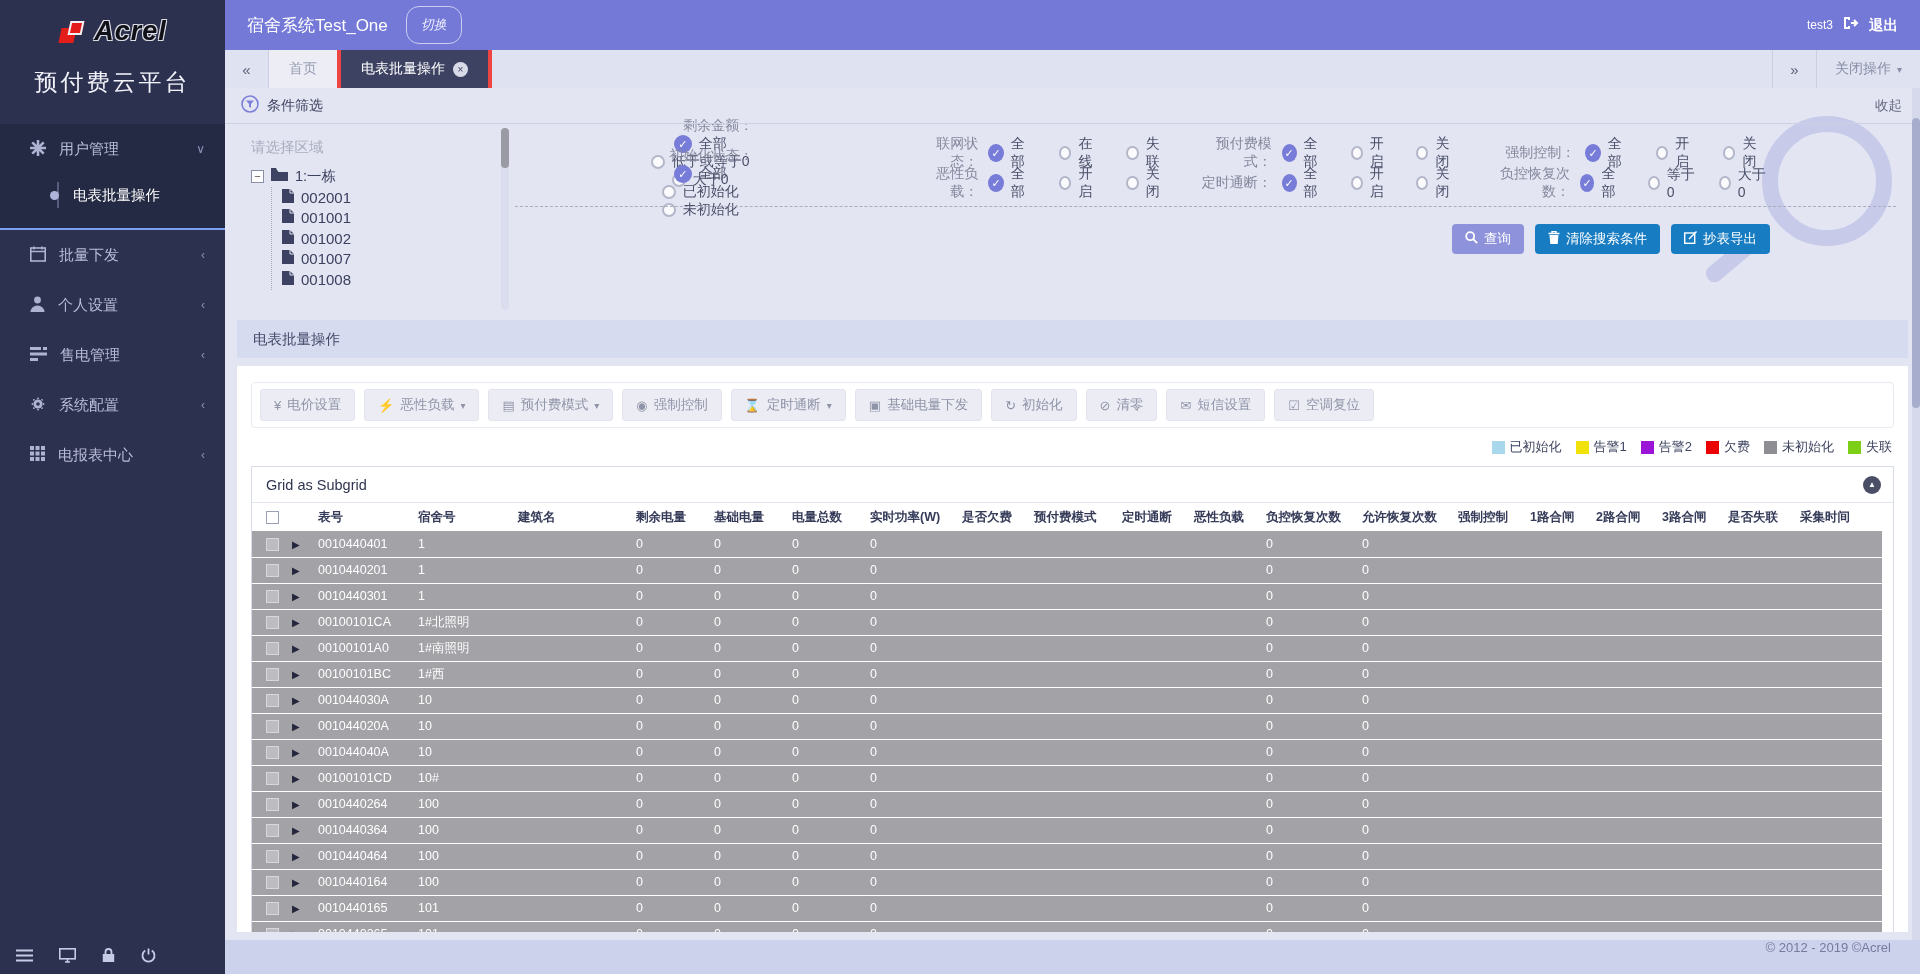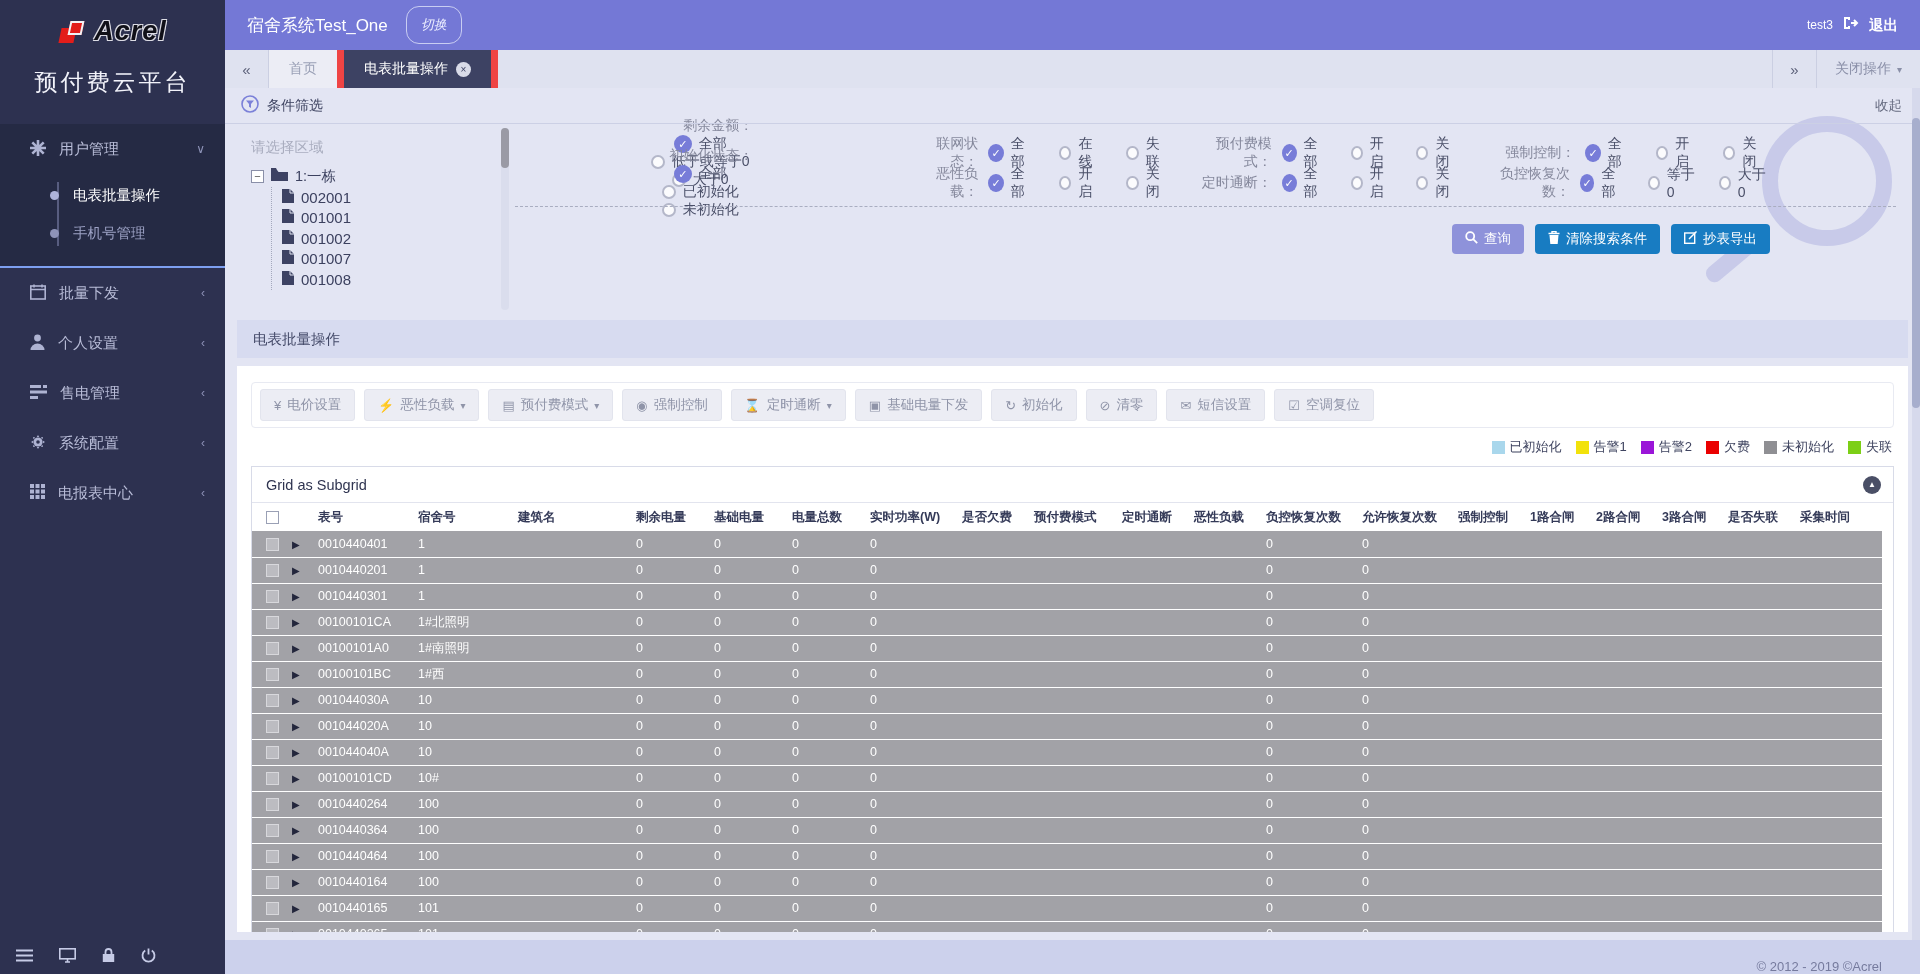--- a/index.html
+++ b/index.html
@@ -33,21 +33,21 @@
   .topbar { position:absolute; left:225px; top:0; right:0; height:50px; background:#7478d6; display:flex; align-items:center; z-index:4; }
   .topbar-title { color:#ffffff; font-size:17px; margin-left:22px; }
   .switch-btn { margin-left:18px; color:#eef0ff; font-size:13px; border:1px solid #c9cdf2; border-radius:13px; padding:9px 14px; cursor:pointer; background:transparent;font-style:italic; }
   .topbar-right { margin-left:auto; display:flex; align-items:center; gap:10px; margin-right:22px; color:#fff; }
   .topbar-user { font-size:12px; }
   .logout-label { font-size:14.5px; font-weight:bold; cursor:pointer; }
 
   
   .tabbar { position:absolute; left:225px; top:50px; right:0; height:38px; background:#dfe2f0; display:flex; align-items:stretch; z-index:4; }
   .tab-scroll { width:44px; display:flex; align-items:center; justify-content:center; color:#5a5f78; font-size:15px; border-right:1px solid #cbcfe2; cursor:pointer; }
-  .tab { display:flex; align-items:center; padding:0 20px; font-size:14px; color:#9aa0b6; background:#ecedf5; border-right:7px solid #ef4444; cursor:pointer; }
+  .tab { display:flex; align-items:center; padding:0 20px; font-size:14px; color:#9aa0b6; background:#ecedf5; border-right:4px solid #ef4444; cursor:pointer; }
   .tab.active { background:#3d4263; color:#ffffff; gap:8px; }
   .tab-close { width:15px; height:15px; border-radius:50%; background:#d9dbe8; color:#3d4263; font-size:10px; line-height:15px; text-align:center; cursor:pointer; }
   .tabbar-right { margin-left:auto; display:flex; align-items:stretch; }
   .close-ops { display:flex; align-items:center; gap:6px; padding:0 18px; color:#8a8fa8; font-size:14px; border-left:1px solid #cbcfe2; cursor:pointer; }
 
   
   .content { position:absolute; left:225px; top:88px; right:0; bottom:34px; background:#e3e5f3; overflow:hidden; }
   .watermark { position:absolute; right:28px; top:28px; width:130px; height:130px; border:16px solid rgba(128,134,210,.28); border-radius:50%; pointer-events:none; z-index:0; }
   .watermark-handle { position:absolute; right:150px; top:160px; width:70px; height:17px; background:rgba(128,134,210,.28); transform:rotate(140deg); border-radius:8px; pointer-events:none; z-index:0; }
 
@@ -104,21 +104,21 @@
   table.grid th { height:28px; text-align:left; font-size:12.5px; color:#343a58; padding-left:4px; white-space:nowrap; overflow:hidden; }
   table.grid td { height:26px; font-size:12.5px; color:#ffffff; padding-left:4px; white-space:nowrap; overflow:hidden; }
   tr.data-row { background:#a2a2a7; border-bottom:1px solid rgba(255,255,255,.35); }
   .cb { display:inline-block; width:13px; height:13px; border:1px solid #9aa0b5; background:#fff; vertical-align:middle; cursor:pointer; }
   tr.data-row .cb { background:#bcbcc1; border-color:#d8d8dc; }
   .row-arrow { color:#23263c; font-size:10px; cursor:pointer; }
 
   
   .footer { position:absolute; left:0; right:0; bottom:0; height:34px; z-index:6; display:flex; }
   .footer-left { width:225px; height:34px; background:#2d3150; display:flex; align-items:center; gap:26px; padding-left:16px; }
-  .footer-right { flex:1; background:#ccd1ec; display:flex; align-items:flex-end; justify-content:flex-end; padding-right:38px; color:#767b9e; font-size:13px; }
+  .footer-right { flex:1; background:#ccd1ec; display:flex; align-items:flex-start; justify-content:flex-end; padding-right:29px; color:#767b9e; font-size:13px; }
 
   .page-scrollbar { position:absolute; right:0; top:88px; bottom:34px; width:8px; background:#d6d9ec; z-index:7; }
   .page-scrollthumb { position:absolute; right:0; top:30px; width:8px; height:290px; background:#a7aecd; border-radius:4px; }
 </style>
 </head>
 <body>
 
 <div class="app">
 
   <div class="sidebar">
@@ -138,24 +138,20 @@
             <span><svg width="16" height="16" viewBox="0 0 16 16">
                 <path d="M8 0 v16 M0 8 h16 M2.3 2.3 l11.4 11.4 M13.7 2.3 L2.3 13.7" stroke="#aeb3d2" stroke-width="2.6"></path>
               </svg></span>
             <span>用户管理</span>
             <span class="menu-chevron">∨</span>
           </div>
           <div class="submenu">
             <div class="submenu-item active">
               <span class="submenu-bullet"></span>
               <span>电表批量操作</span>
-            </div>
-            <div class="submenu-item">
-              <span class="submenu-bullet"></span>
-              <span>手机号管理</span>
             </div>
           </div>
         </div>
         <div>
           <div class="menu-item">
             <span><svg width="16" height="16" viewBox="0 0 16 16">
                 <rect x="0.8" y="2" width="14.4" height="13" fill="none" stroke="#aeb3d2" stroke-width="1.6"></rect>
                 <path d="M0.8 5.5 h14.4 M4 0.5 v3 M12 0.5 v3" stroke="#aeb3d2" stroke-width="1.6"></path>
               </svg></span>
             <span>批量下发</span>

